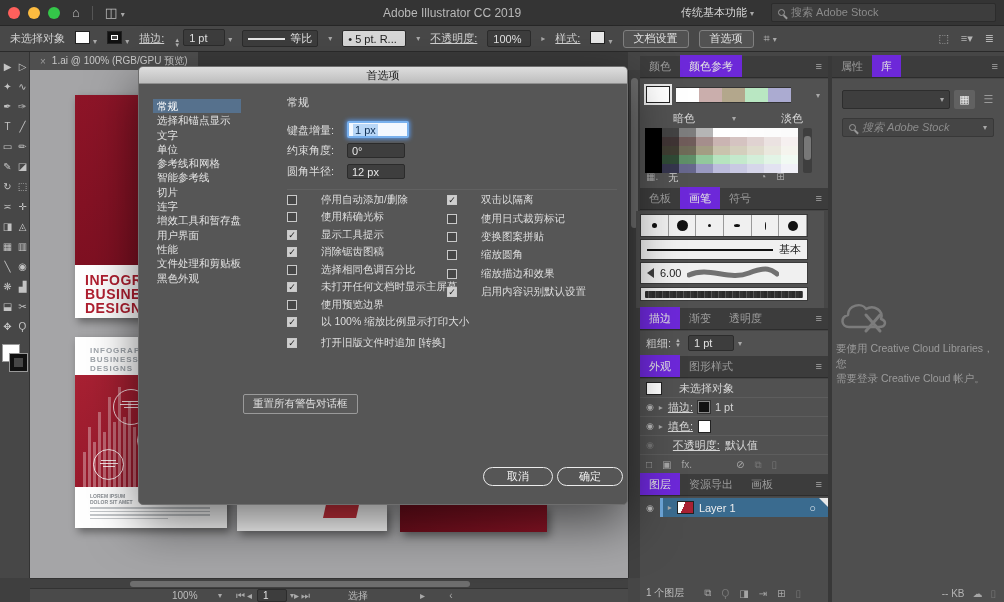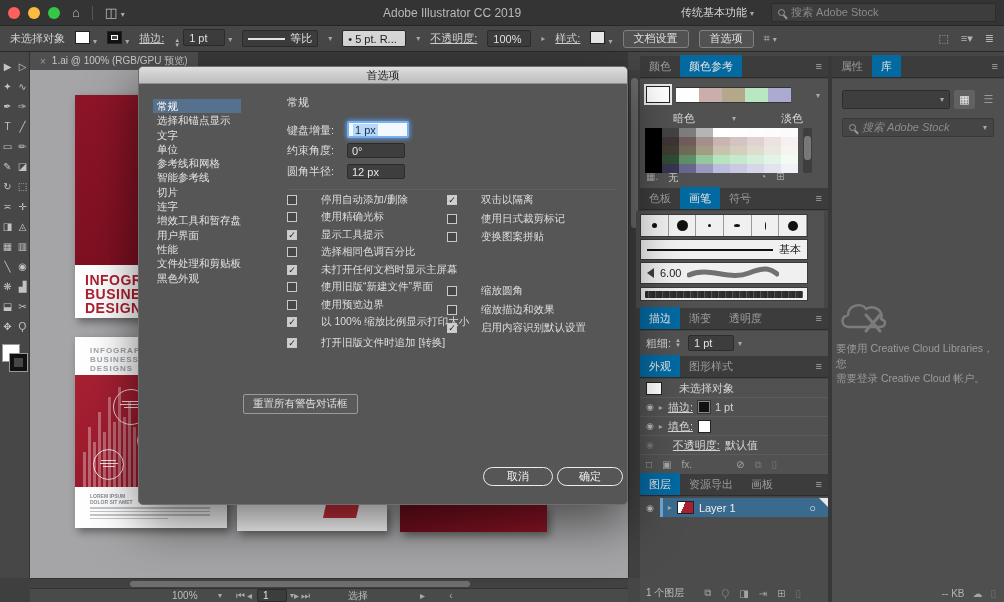--- a/index.html
+++ b/index.html
@@ -61,21 +61,21 @@
 #hscroll{position:absolute;left:30px;top:578px;width:598px;height:10px;background:#414141;border-top:1px solid #333}
 #hscroll .thumb{position:absolute;left:100px;top:2px;width:340px;height:6px;background:#6e6e6e;border-radius:3px}
 #corner{position:absolute;left:0;top:578px;width:30px;height:24px;background:#3f3f3f}
 
 #statusbar{position:absolute;left:30px;top:588px;width:598px;height:14px;background:#4a4a4a;border-top:1px solid #333;display:flex;align-items:center;font-size:10px;color:#bdbdbd}
 #statusbar .zoombox{margin-left:142px;width:46px}
 #statusbar .nav{letter-spacing:2px;color:#a9a9a9}
 
 .tabbar{position:absolute;background:#3c3c3c;height:22px;display:flex;align-items:flex-end;border-bottom:1px solid #2d2d2d}
 .ptab{padding:0 9px;line-height:22px;font-size:11px;color:#9c9c9c;white-space:nowrap}
-.ptab.active{background:#0369a1;color:#e3e3e3}
+.ptab.active{background:#6d28d9;color:#e3e3e3}
 .pmenu{margin-left:auto;margin-right:6px;color:#a8a8a8;font-size:11px;line-height:22px}
 .pbody{position:absolute;background:#515151}
 .eye{color:#b8b8b8;font-size:9px}
 
 #cstrip{position:absolute;left:6px;top:7px;display:flex;align-items:center}
 #cstrip .base{width:24px;height:17px;background:#fff;border:1px solid #222;outline:2px solid #e8e8e8;margin-right:6px}
 #cstrip .seg{width:23px;height:16px;display:inline-block;border-top:1px solid #333;border-bottom:1px solid #333}
 #cgrid{position:absolute;left:5px;top:49px}
 .crow{display:flex;height:9px}
 .ccell{width:17px;height:9px;display:inline-block}
@@ -606,30 +606,30 @@
       </label>
       <label class="chk" style="height: 17.5px;">
         <span class="box"></span>
         <span>使用精确光标</span>
       </label>
       <label class="chk" style="height: 17.5px;">
         <span class="box on"></span>
         <span>显示工具提示</span>
       </label>
       <label class="chk" style="height: 17.5px;">
+        <span class="box on"></span>
+        <span>消除锯齿图稿</span>
+      </label>
+      <label class="chk" style="height: 17.5px;">
         <span class="box"></span>
         <span>选择相同色调百分比</span>
       </label>
       <label class="chk" style="height: 17.5px;">
         <span class="box on"></span>
         <span>未打开任何文档时显示主屏幕</span>
-      </label>
-      <label class="chk" style="height: 17.5px;">
-        <span class="box"></span>
-        <span>使用旧版“新建文件”界面</span>
       </label>
       <label class="chk" style="height: 17.5px;">
         <span class="box"></span>
         <span>使用预览边界</span>
       </label>
       <label class="chk" style="height: 17.5px;">
         <span class="box on"></span>
         <span>以 100% 缩放比例显示打印大小</span>
       </label>
       <label class="chk" style="height: 17.5px; margin-top: 3px;">
@@ -643,21 +643,21 @@
         <span>双击以隔离</span>
       </label>
       <label class="chk" style="height: 18.4px;">
         <span class="box"></span>
         <span>使用日式裁剪标记</span>
       </label>
       <label class="chk" style="height: 18.4px;">
         <span class="box"></span>
         <span>变换图案拼贴</span>
       </label>
-      <label class="chk" style="height: 18.4px; margin-top: 36px;">
+      <label class="chk" style="height: 18.4px;">
         <span class="box"></span>
         <span>缩放圆角</span>
       </label>
       <label class="chk" style="height: 18.4px;">
         <span class="box"></span>
         <span>缩放描边和效果</span>
       </label>
       <label class="chk" style="height: 18.4px;">
         <span class="box on"></span>
         <span>启用内容识别默认设置</span>

